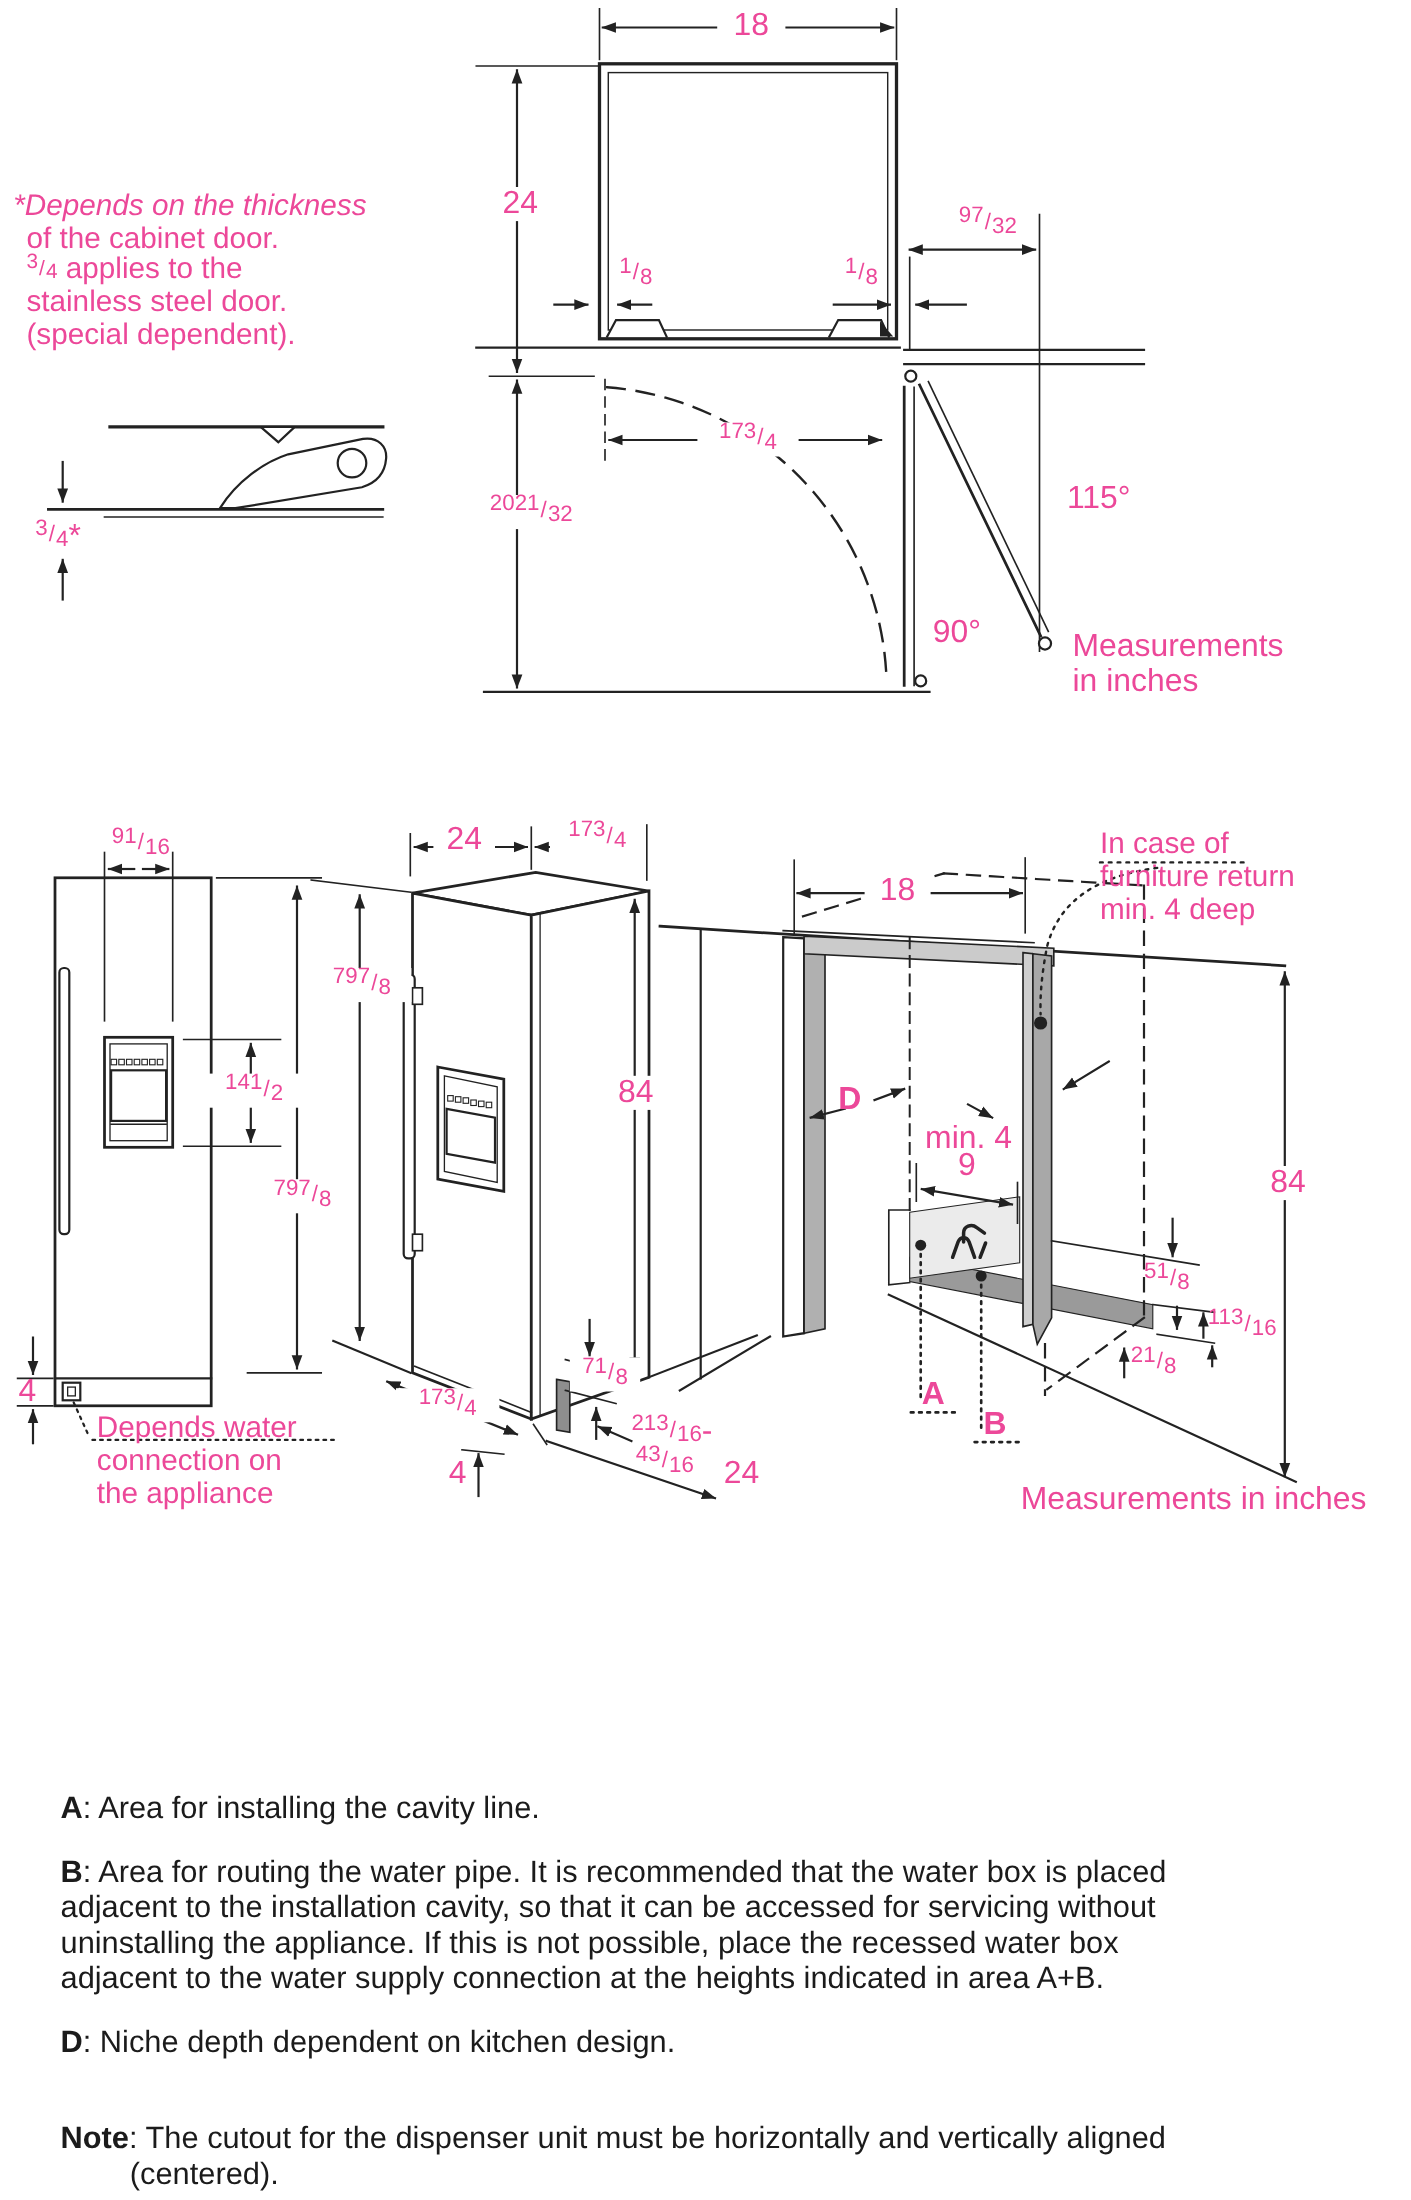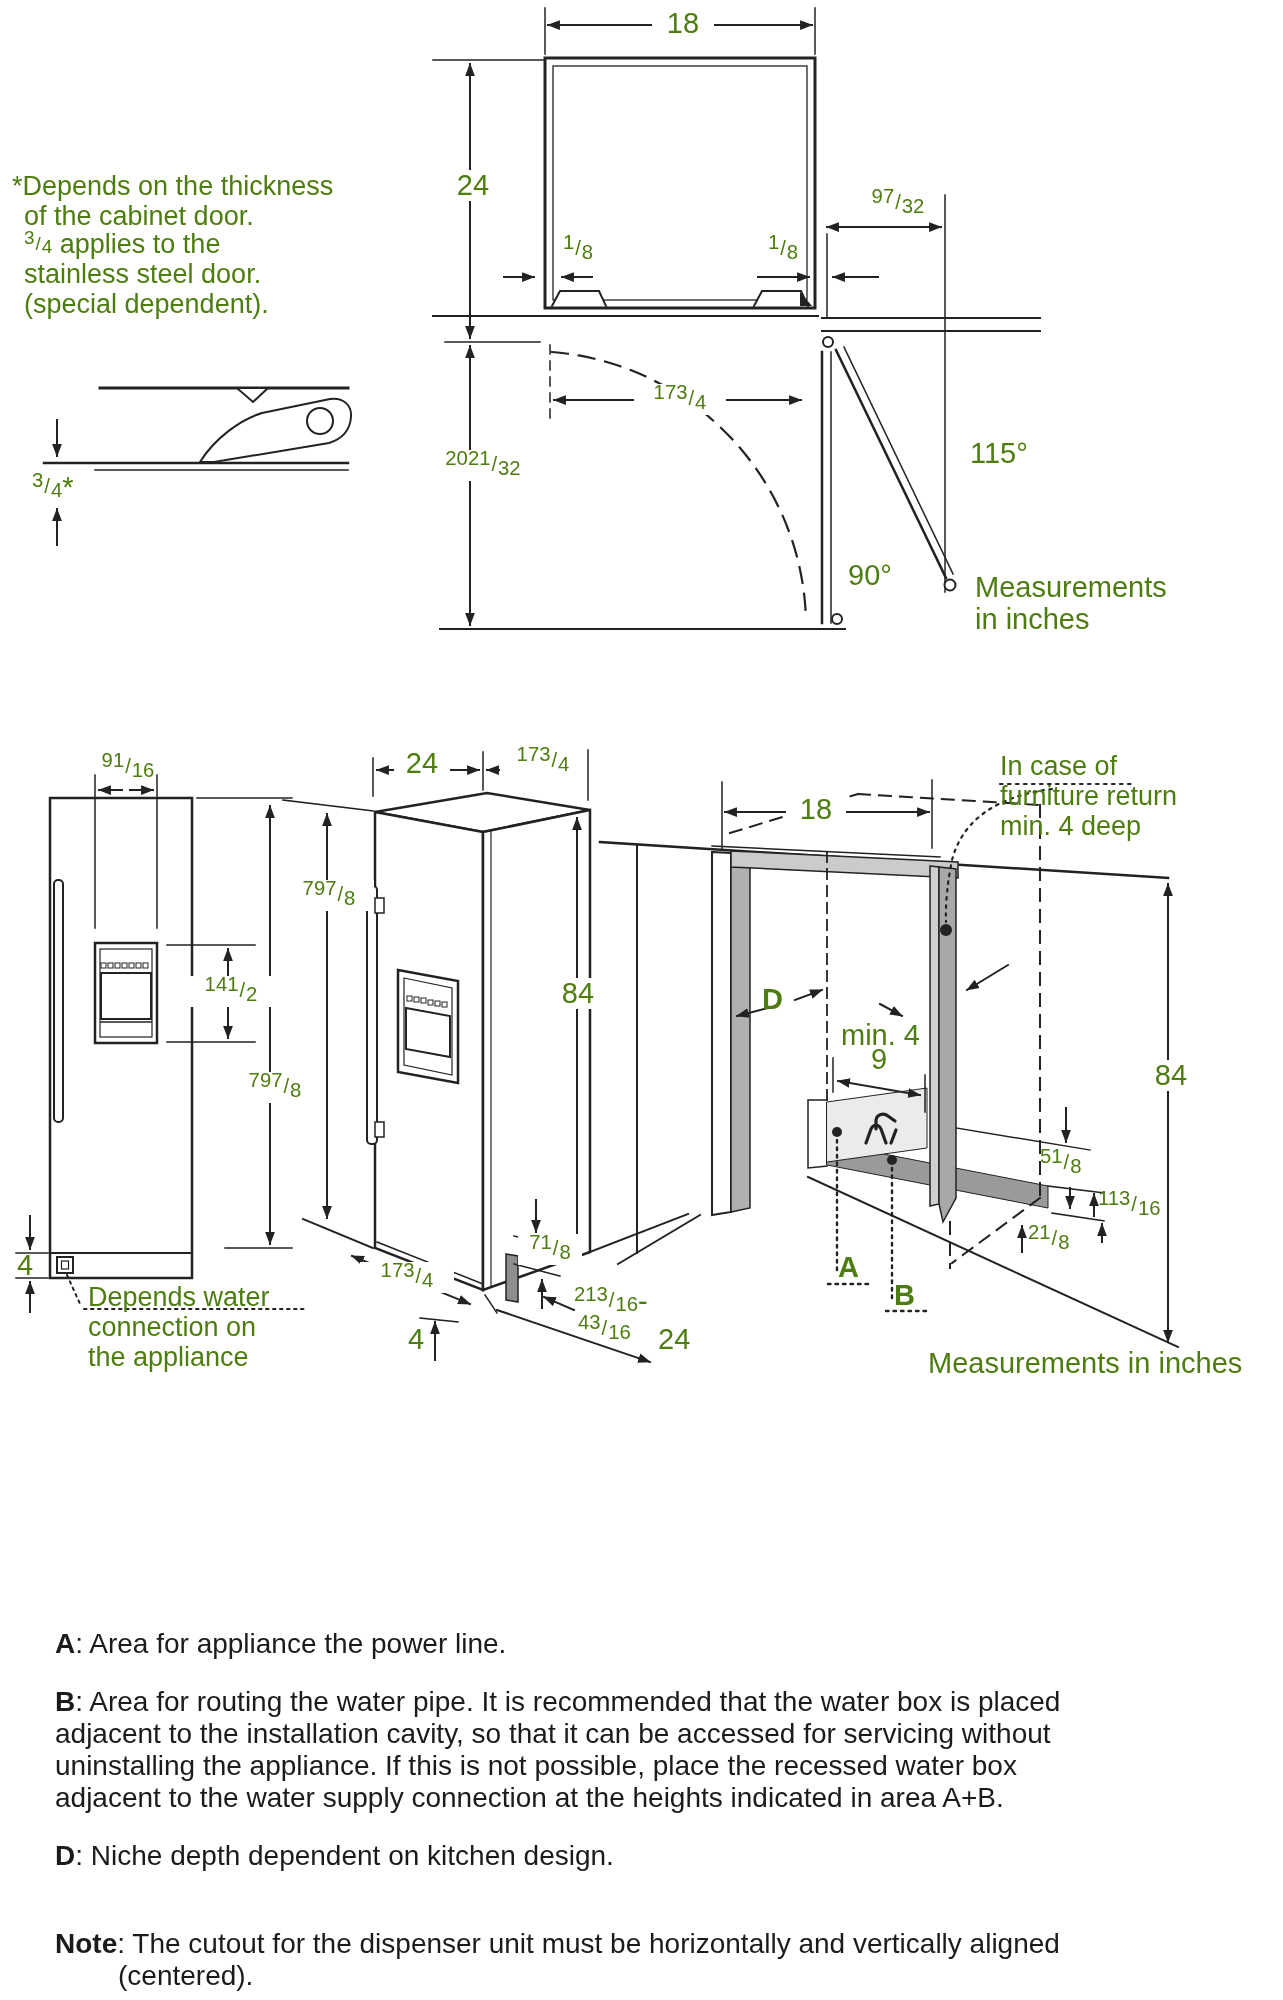--- a/index.html
+++ b/index.html
@@ -1,19 +1,19 @@
 <!DOCTYPE html>
 <html><head>
 <meta charset="utf-8">
 <style>
   html,body{margin:0;padding:0;background:#fff;}
   .canvas{position:relative;width:1283px;height:2000px;background:#fff;overflow:hidden;
           font-family:"Liberation Sans", sans-serif;color:#1b1b1b;}
   svg{position:absolute;left:0;top:0;}
-  .lbl{position:absolute;font-size:29px;line-height:1.08;color:#4d7c0f;white-space:nowrap;}
+  .lbl{position:absolute;font-size:29px;line-height:1.08;color:#ec4899;white-space:nowrap;}
   .c{text-align:center;}
   .wbg{background:#fff;padding:0 3px;}
   .sm{font-size:27px;}
   .b{font-weight:700;}
   .fx{font-size:.7em;}
   .fx .n{position:relative;top:-.5em;}
   .fx .sl{position:relative;top:-.18em;margin:0 1px;}
   .fx .d{position:relative;top:0;}
   .legend-line{position:absolute;font-size:28px;line-height:1.15;white-space:nowrap;}
 </style>
@@ -246,21 +246,21 @@
     <line x1="1066" y1="1108" x2="1066" y2="1142" stroke-width="2" marker-end="url(#ah)"></line>
     <line x1="1094" y1="1216" x2="1094" y2="1194" stroke-width="2" marker-end="url(#ah)"></line>
     <line x1="1070" y1="1188" x2="1070" y2="1208" stroke-width="2" marker-end="url(#ah)"></line>
     <line x1="1102" y1="1242" x2="1102" y2="1224" stroke-width="2" marker-end="url(#ah)"></line>
     <line x1="1022" y1="1252" x2="1022" y2="1226" stroke-width="2" marker-end="url(#ah)"></line>
 
     <line x1="1168" y1="884" x2="1168" y2="1342" stroke-width="2" marker-start="url(#ah)" marker-end="url(#ah)"></line>
   </g>
 </svg>
 
-  <div class="lbl sm" style="left:12px;top:172px;">*Depends on the thickness</div>
+  <div class="lbl sm" style="left:12px;top:172px;font-style:italic;">*Depends on the thickness</div>
   <div class="lbl sm" style="left:24px;top:202px;">of the cabinet door.</div>
   <div class="lbl sm" style="left:24px;top:230px;"><span class="fx"><span class="n">3</span><span class="sl">/</span><span class="d">4</span></span> applies to the</div>
   <div class="lbl sm" style="left:24px;top:260px;">stainless steel door.</div>
   <div class="lbl sm" style="left:24px;top:290px;">(special dependent).</div>
   <div class="lbl" style="left:32px;top:472px;"><span class="fx"><span class="n">3</span><span class="sl">/</span><span class="d">4</span></span>*</div>
 
   <div class="lbl c wbg" style="left:652px;top:8px;width:56px;">18</div>
   <div class="lbl c wbg" style="left:445px;top:170px;width:50px;">24</div>
   <div class="lbl c" style="left:553px;top:234px;width:50px;"><span class="fx"><span class="n">1</span><span class="sl">/</span><span class="d">8</span></span></div>
   <div class="lbl c" style="left:758px;top:234px;width:50px;"><span class="fx"><span class="n">1</span><span class="sl">/</span><span class="d">8</span></span></div>
@@ -300,21 +300,21 @@
   <div class="lbl wbg" style="left:838px;top:1020px;text-align:center;">min. 4</div>
   <div class="lbl c" style="left:862px;top:1044px;width:34px;">9</div>
   <div class="lbl c wbg" style="left:1140px;top:1060px;width:56px;">84</div>
   <div class="lbl" style="left:1040px;top:1148px;"><span class="fx"><span class="n">51</span><span class="sl">/</span><span class="d">8</span></span></div>
   <div class="lbl" style="left:1098px;top:1190px;"><span class="fx"><span class="n">113</span><span class="sl">/</span><span class="d">16</span></span></div>
   <div class="lbl" style="left:1028px;top:1224px;"><span class="fx"><span class="n">21</span><span class="sl">/</span><span class="d">8</span></span></div>
   <div class="lbl b" style="left:838px;top:1252px;">A</div>
   <div class="lbl b" style="left:894px;top:1280px;">B</div>
   <div class="lbl" style="left:928px;top:1348px;">Measurements in inches</div>
 
-  <div class="legend-line" style="left:55px;top:1628px;"><span class="b">A</span><span>: Area for appliance the power line.</span></div>
+  <div class="legend-line" style="left:55px;top:1628px;"><span class="b">A</span><span>: Area for installing the cavity line.</span></div>
   <div class="legend-line" style="left:55px;top:1686px;"><span class="b">B</span><span>: Area for routing the water pipe. It is recommended that the water box is placed</span></div>
   <div class="legend-line" style="left:55px;top:1718px;">adjacent to the installation cavity, so that it can be accessed for servicing without</div>
   <div class="legend-line" style="left:55px;top:1750px;">uninstalling the appliance. If this is not possible, place the recessed water box</div>
   <div class="legend-line" style="left:55px;top:1782px;">adjacent to the water supply connection at the heights indicated in area A+B.</div>
   <div class="legend-line" style="left:55px;top:1840px;"><span class="b">D</span><span>: Niche depth dependent on kitchen design.</span></div>
   <div class="legend-line" style="left:55px;top:1928px;"><span class="b">Note</span><span>: The cutout for the dispenser unit must be horizontally and vertically aligned</span></div>
   <div class="legend-line" style="left:118px;top:1960px;">(centered).</div>
 
 </div>
 

